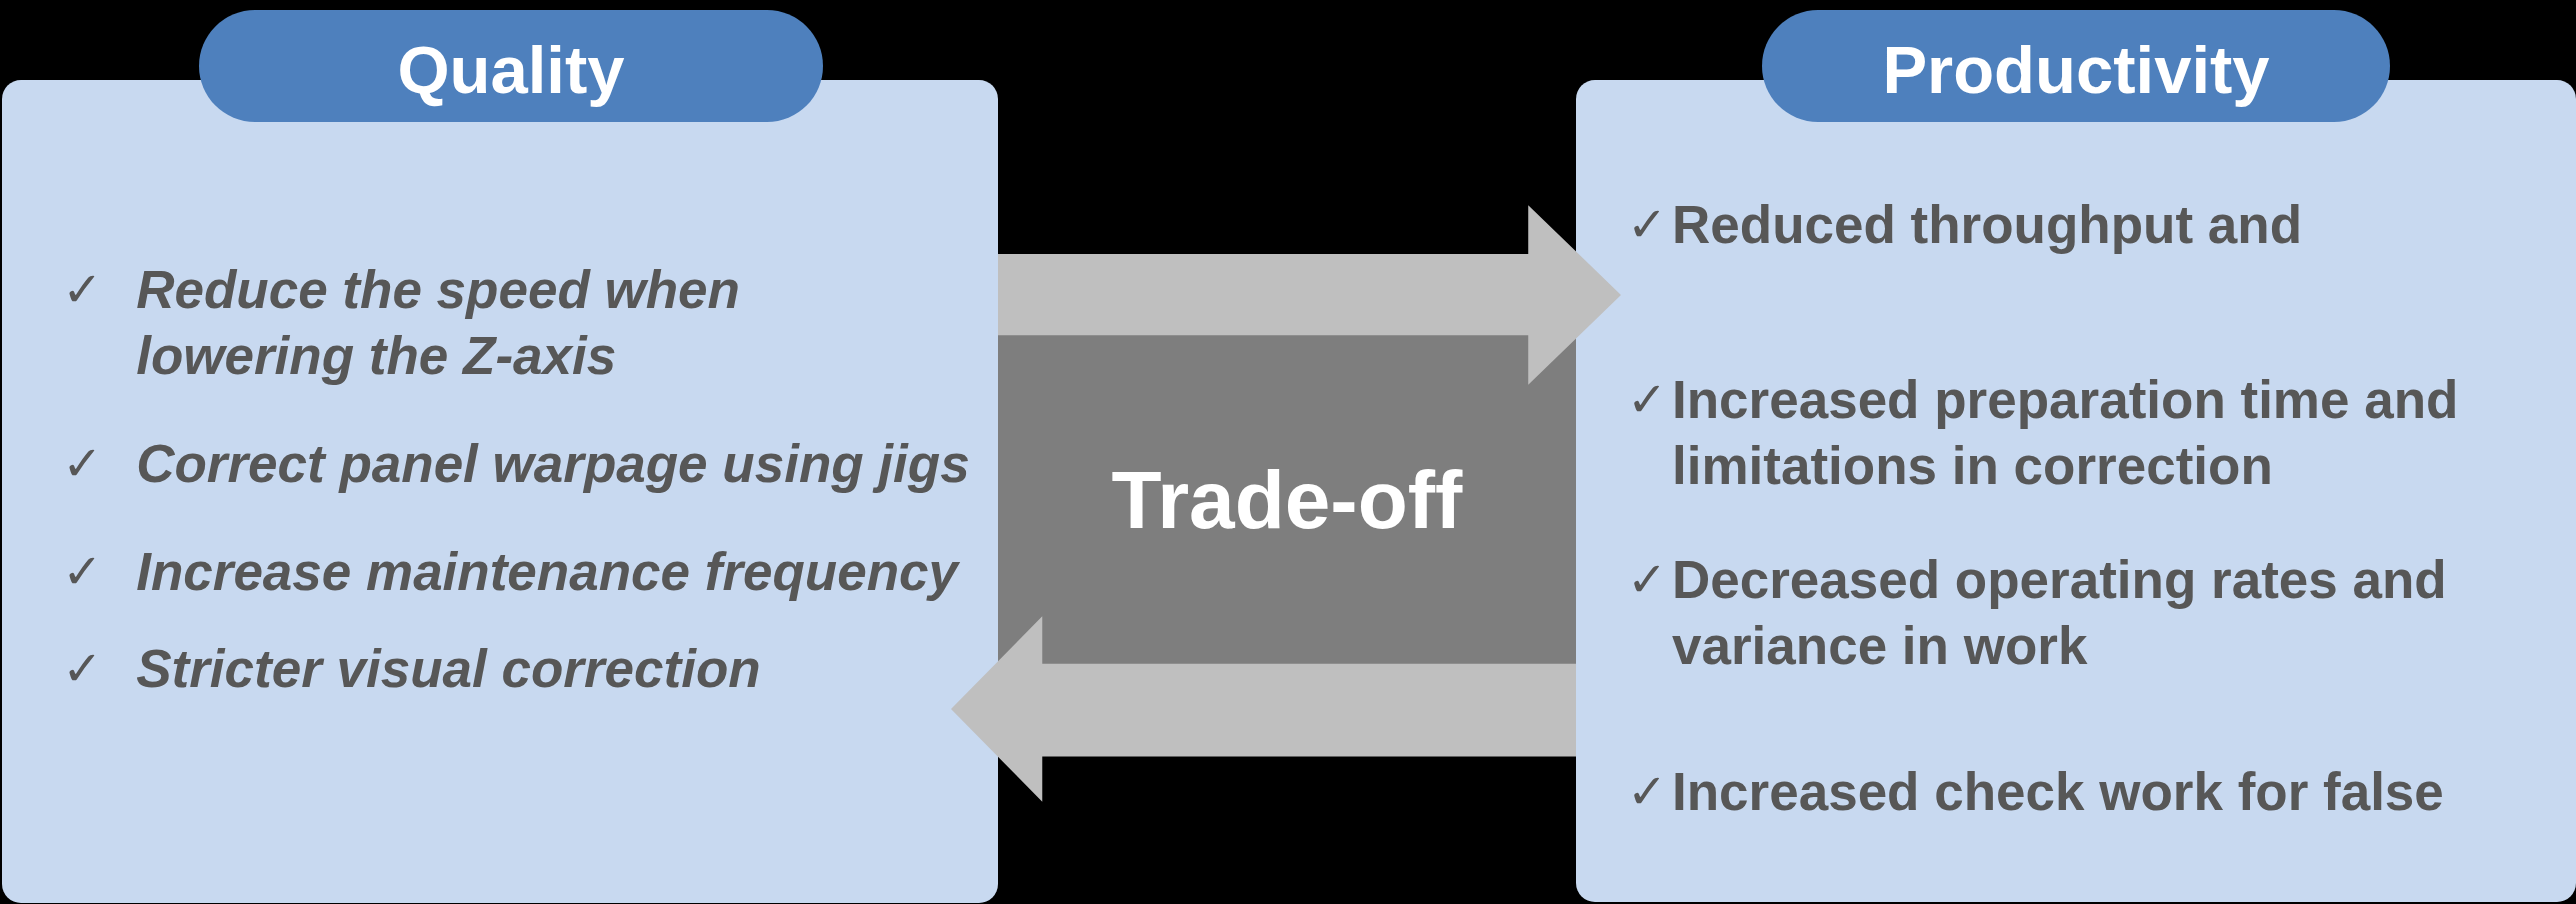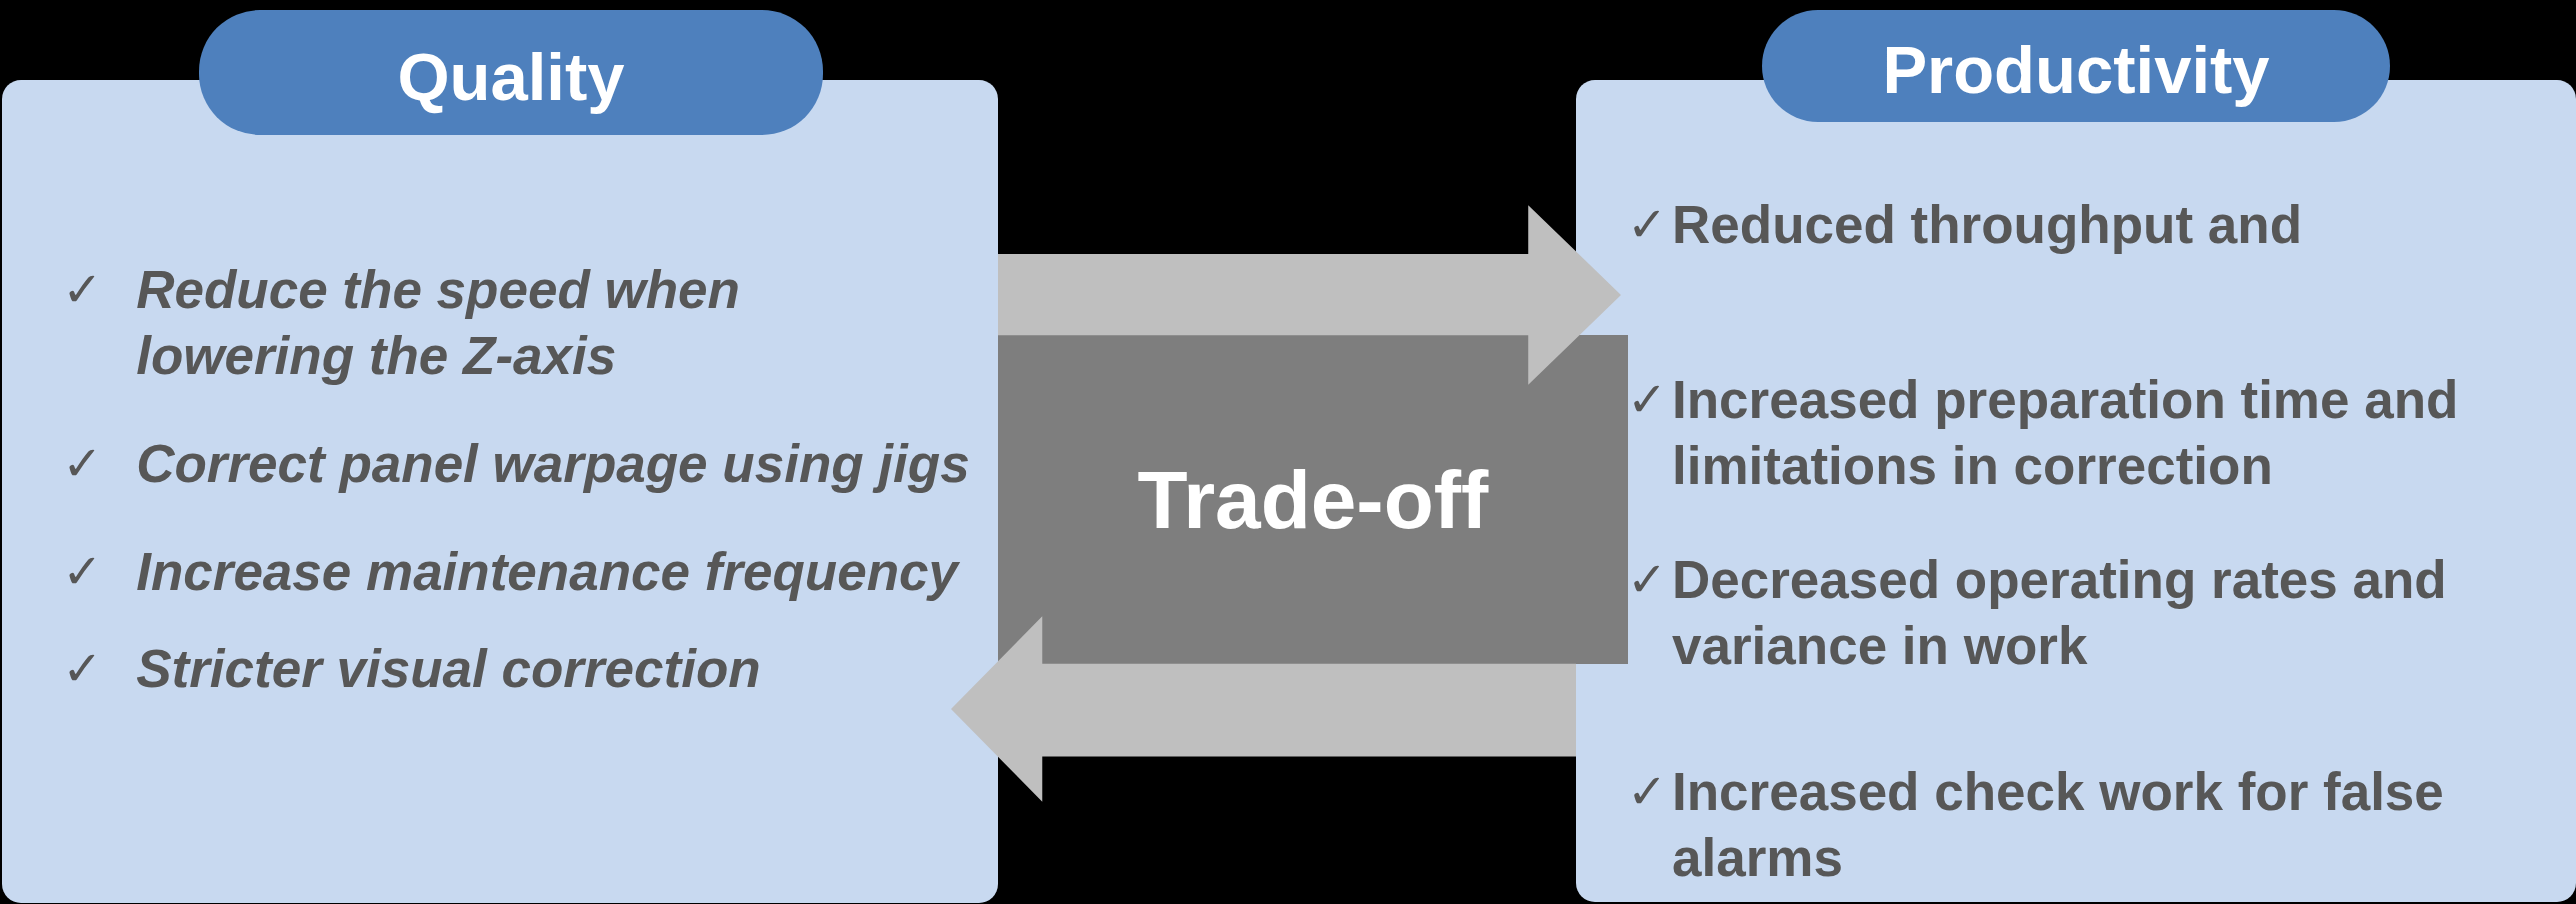--- a/index.html
+++ b/index.html
@@ -30,28 +30,28 @@
     border-radius: 61px;
     display: flex;
     align-items: center;
     justify-content: center;
     color: #ffffff;
     font-size: 67px;
     padding-top: 8.8px;
     box-sizing: border-box;
     z-index: 6;
   }
-  .pill.quality      { left: 199px;  top: 9.5px; width: 624px; height: 125px; }
+  .pill.quality      { left: 199px;  top: 9.5px; width: 624px; height: 112px; }
   .pill.productivity { left: 1762px; top: 9.5px; width: 628px; height: 112px; }
 
   .tradeoff-box {
     position: absolute;
     left: 998px;
     top: 335px;
-    width: 630px;
+    width: 578px;
     height: 329px;
     background: #7e7e7e;
     display: flex;
     align-items: center;
     justify-content: center;
     color: #ffffff;
     font-size: 82px;
     box-sizing: border-box;
     z-index: 2;
   }
@@ -143,21 +143,20 @@
       <span class="check">✓</span>
       <div class="lines">
         <div class="line">Decreased operating rates and</div>
         <div class="line">variance in work</div>
       </div>
     </div>
     <div class="bullet b4">
       <span class="check">✓</span>
       <div class="lines">
         <div class="line">Increased check work for false</div>
-        <div class="line">alarms</div>
       </div>
     </div>
   </div>
 
   <div class="tradeoff-box">
     <span>Trade-off</span>
   </div>
 
   <svg class="arrow-svg top" viewBox="1367 281 853 246" xmlns="http://www.w3.org/2000/svg">
     <polygon points="1367,348 2093,348 2093,281 2220,404 2093,527 2093,459 1367,459" fill="#bfbfbf"></polygon>

